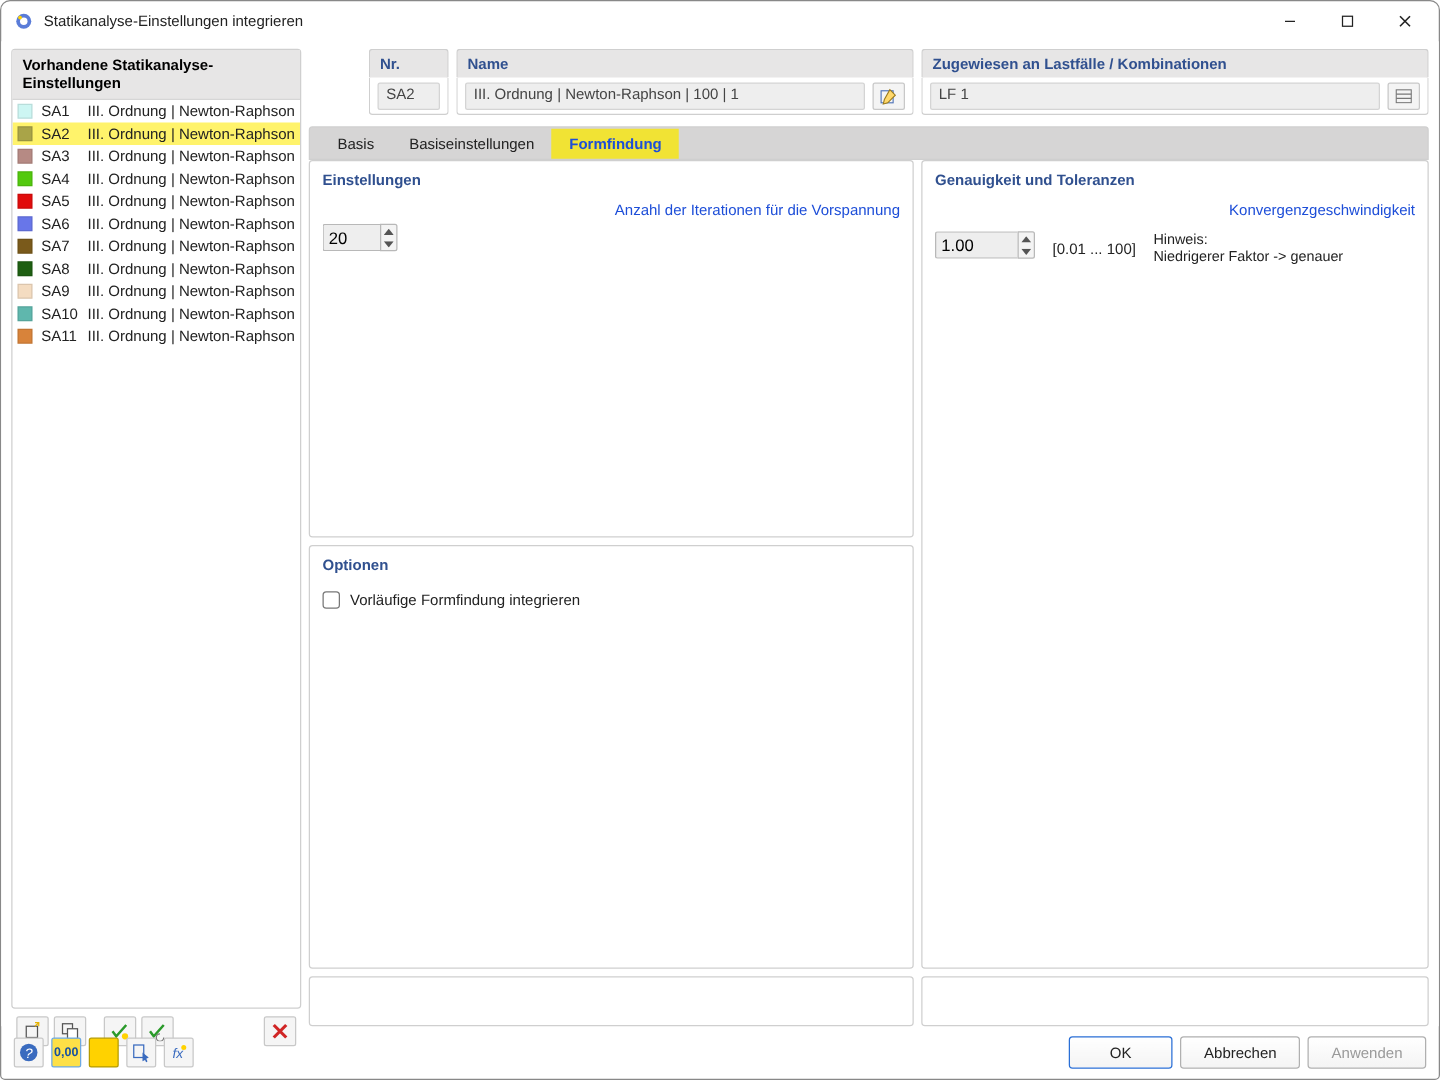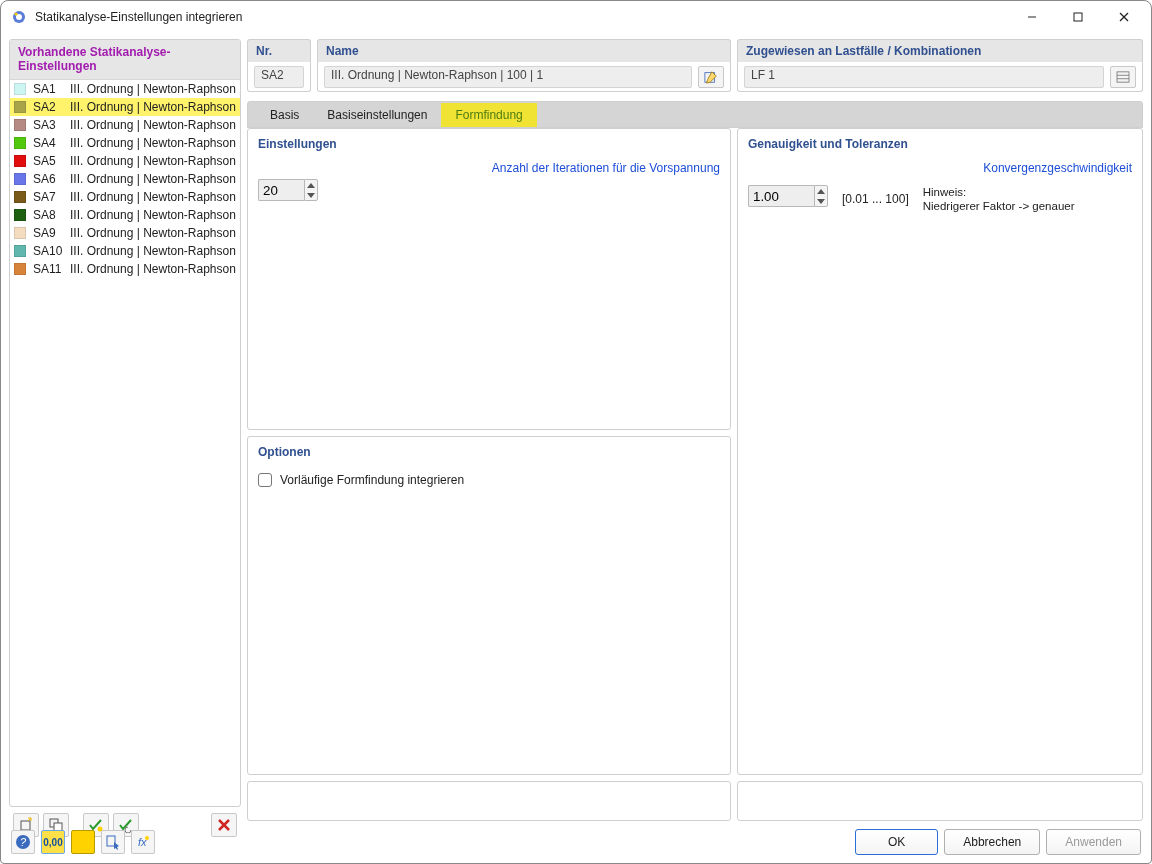--- a/index.html
+++ b/index.html
@@ -7,44 +7,44 @@
   .window { width:1152px; height:864px; border:1px solid #888; border-radius:8px 8px 4px 4px; display:flex; flex-direction:column; background:#fff;}
   .titlebar { height:32px; display:flex; align-items:center; padding:0 4px 0 10px; border-bottom:1px solid rgba(0,0,0,0);} 
   .titlebar .app-icon { width:16px; height:16px; margin-right:8px; }
   .titlebar .title { flex:0 0 auto; font-size:12px; color:#222; }
   .titlebar .spacer { flex:1; }
   .winbtn { width:46px; height:30px; display:flex; align-items:center; justify-content:center; }
   .winbtn svg { stroke:#222; }
   .content { flex:1; display:flex; gap:6px; padding:6px 8px 0 8px; background:#fff; min-height:0;}
   .sidebar { width:232px; display:flex; flex-direction:column; }
   .panel { border:1px solid #cfcfcf; border-radius:3px; background:#fff; }
-  .panel-header { background:#e7e6e6; color:#a21caf; font-weight:bold; padding:5px 8px 6px 8px; border-bottom:1px solid #d6d6d6; font-size:12px;}
+  .panel-header { background:#e7e6e6; color:#000000; font-weight:bold; padding:5px 8px 6px 8px; border-bottom:1px solid #d6d6d6; font-size:12px;}
   .sa-list { height:726px; overflow:auto; }
   .sa-row { display:flex; align-items:center; height:18px; padding-left:4px; white-space:nowrap; overflow:hidden;}
   .sa-row.selected { background:#fff36b; }
   .color-sw { width:12px; height:12px; margin-right:4px; flex:0 0 12px; border:1px solid rgba(0,0,0,0.1);}
   .sa-id { width:40px; flex:0 0 40px; padding-left:3px;}
   .sa-desc { flex:1; overflow:hidden; text-overflow:clip;}
   .sidebar-tools { margin-top:6px; height:28px; display:flex; align-items:center; gap:4px; padding:0 4px; }
   .tool { width:26px; height:24px; border:1px solid #c8c8c8; border-radius:2px; background:#f5f5f5; display:flex; align-items:center; justify-content:center;}
   .tool svg { width:16px; height:16px;}
   .main { flex:1; display:flex; flex-direction:column; min-width:0;}
-  .top-row { display:flex; gap:6px; height:56px;}
+  .top-row { display:flex; gap:6px; height:56px;margin-left:48px;}
   .nrbox { width:64px; }
   .namebox { flex:1; }
   .assignbox { width:406px;}
   .subheader { background:#e7e6e6; color:#30508f; font-weight:bold; padding:4px 8px; border:1px solid #cfcfcf; border-bottom:none; border-radius:3px 3px 0 0; font-size:12px;}
   .subbody { border:1px solid #cfcfcf; border-top:none; border-radius:0 0 3px 3px; padding:4px 6px; height:30px; display:flex; align-items:center; gap:6px;}
   .ro-input { background:#eeeeee; border:1px solid #d4d4d4; height:22px; padding:1px 6px; color:#444; border-radius:2px;}
   .ro-input.flex { flex:1;}
   .icon-btn { width:26px; height:22px; border:1px solid #c8c8c8; border-radius:2px; background:#f4f4f4; display:flex; align-items:center; justify-content:center;}
   .tabs-row { margin-top:6px; background:#d6d5d5; border:1px solid #cfcfcf; border-radius:3px 3px 0 0; display:flex; align-items:flex-end; height:27px; padding-left:8px;}
   .tab { padding:5px 14px 5px 14px; font-size:12px; color:#222; border-radius:0; }
   .tab.inactive {  }
-  .tab.active { background:#f1e334; font-weight:normal; color:#4d7c0f;text-align:right;}
+  .tab.active { background:#f1e334; font-weight:bold; color:#1d4ed8;text-align:right;}
   .body-grid { flex:1; display:grid; grid-template-columns: 1fr 406px; grid-template-rows: 302px 1fr 40px; gap:6px; min-height:0;}
   .cell { border:1px solid #cfcfcf; border-radius:3px; background:#fff; }
   .cell .sec-title { color:#30508f; font-weight:bold; padding:8px 10px 2px 10px; font-size:12px;}
   .cell .sec-body { padding:8px 10px;}
   .settings-cell { grid-column:1; grid-row:1;}
   .accuracy-cell { grid-column:2; grid-row:1 / span 2;}
   .options-cell { grid-column:1; grid-row:2;}
   .foot-left { grid-column:1; grid-row:3;}
   .foot-right { grid-column:2; grid-row:3;}
   .num-input-wrap { display:flex; align-items:center; }

